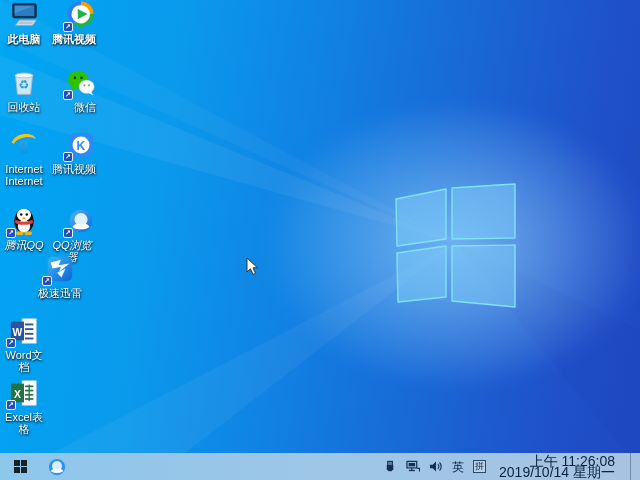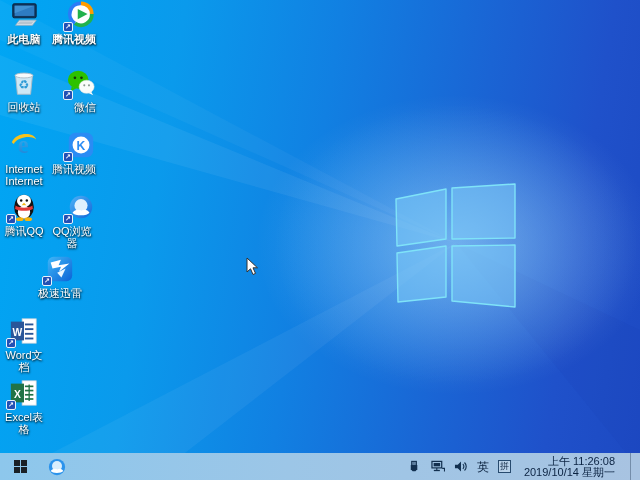--- a/index.html
+++ b/index.html
@@ -30,42 +30,42 @@
   }
   .badge{
     position:absolute;left:-3px;bottom:-2px;width:10px;height:10px;border-radius:2px;
     background:#2350b4;border:1px solid #e8f2fb;box-sizing:border-box;
   }
   .badge::after{
     content:"↗";color:#fff;font-size:7px;line-height:8px;display:block;text-align:center;font-weight:bold;
   }
   
   .c1{left:0;} .c2{left:48px;align-items:flex-end;}
-  .r1{top:0;font-weight:bold;} .r2{top:68px;} .r3{top:130px;} .r4{top:192px;}
+  .r1{top:0;font-weight:bold;} .r2{top:68px;} .r3{top:130px;} .r4{top:206px;font-style:italic;}
   .r5{top:254px;padding-left:36px;} .r6{top:316px;} .r7{top:378px;}
   
   .taskbar{
     position:absolute;left:0;right:0;bottom:0;height:27px;
     background:linear-gradient(90deg,#8dc7ec 0%,#9cc6e7 45%,#a8c3e1 100%);
     display:flex;align-items:center;
   }
   .start-btn{width:40px;height:27px;display:flex;align-items:center;justify-content:center;flex:none;}
   .win-glyph{display:grid;grid-template-columns:6px 6px;grid-template-rows:6px 6px;gap:1px;}
   .win-glyph span{background:#1a2026;display:block;}
   .task-pinned{width:34px;height:27px;display:flex;align-items:center;justify-content:center;flex:none;}
   .task-spacer{flex:1;}
   .tray{display:flex;align-items:center;gap:9px;height:27px;padding-right:4px;}
   .tray-ico{width:14px;height:14px;display:flex;align-items:center;justify-content:center;}
   .ime-lang{font-size:12px;color:#0d2440;line-height:14px;}
   .ime-badge{
     font-size:9px;color:#0d2440;border:1px solid #274a6e;width:13px;height:13px;
     display:flex;align-items:center;justify-content:center;box-sizing:border-box;background:rgba(255,255,255,.25);
   }
   .clock{
-    text-align:right;font-size:11px;line-height:11px;color:#0b2342;
+    text-align:right;font-size:14px;line-height:11px;color:#0b2342;
     padding:0 6px 0 4px;white-space:nowrap;
   }
   .show-desktop{width:5px;height:27px;border-left:1px solid rgba(20,40,70,.35);flex:none;}
   
   .cursor{position:absolute;left:246px;top:257px;pointer-events:none;}
 </style>
 </head>
 <body>
 
 <div class="wallpaper">

